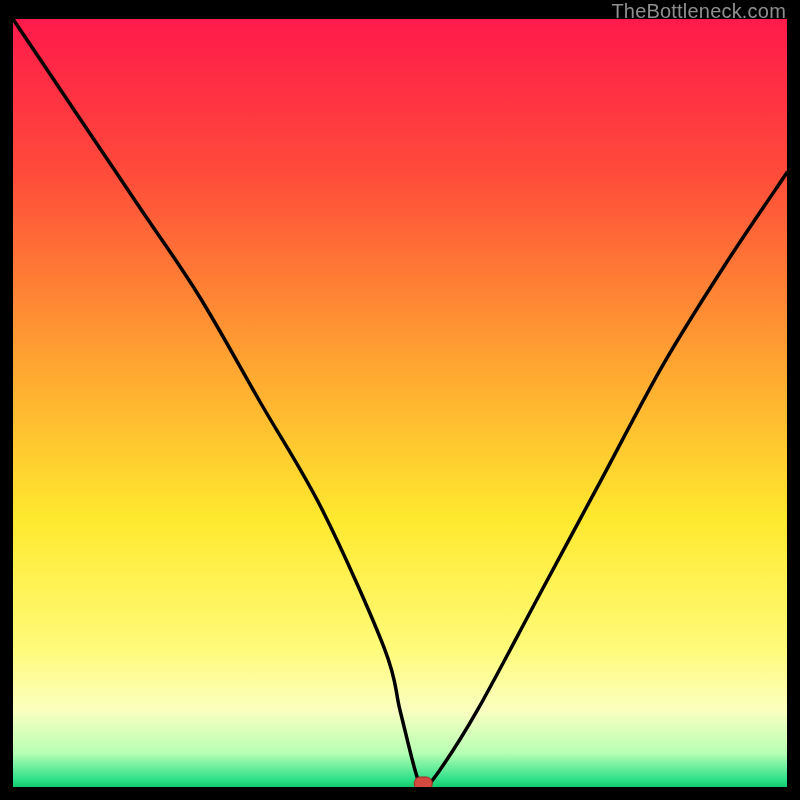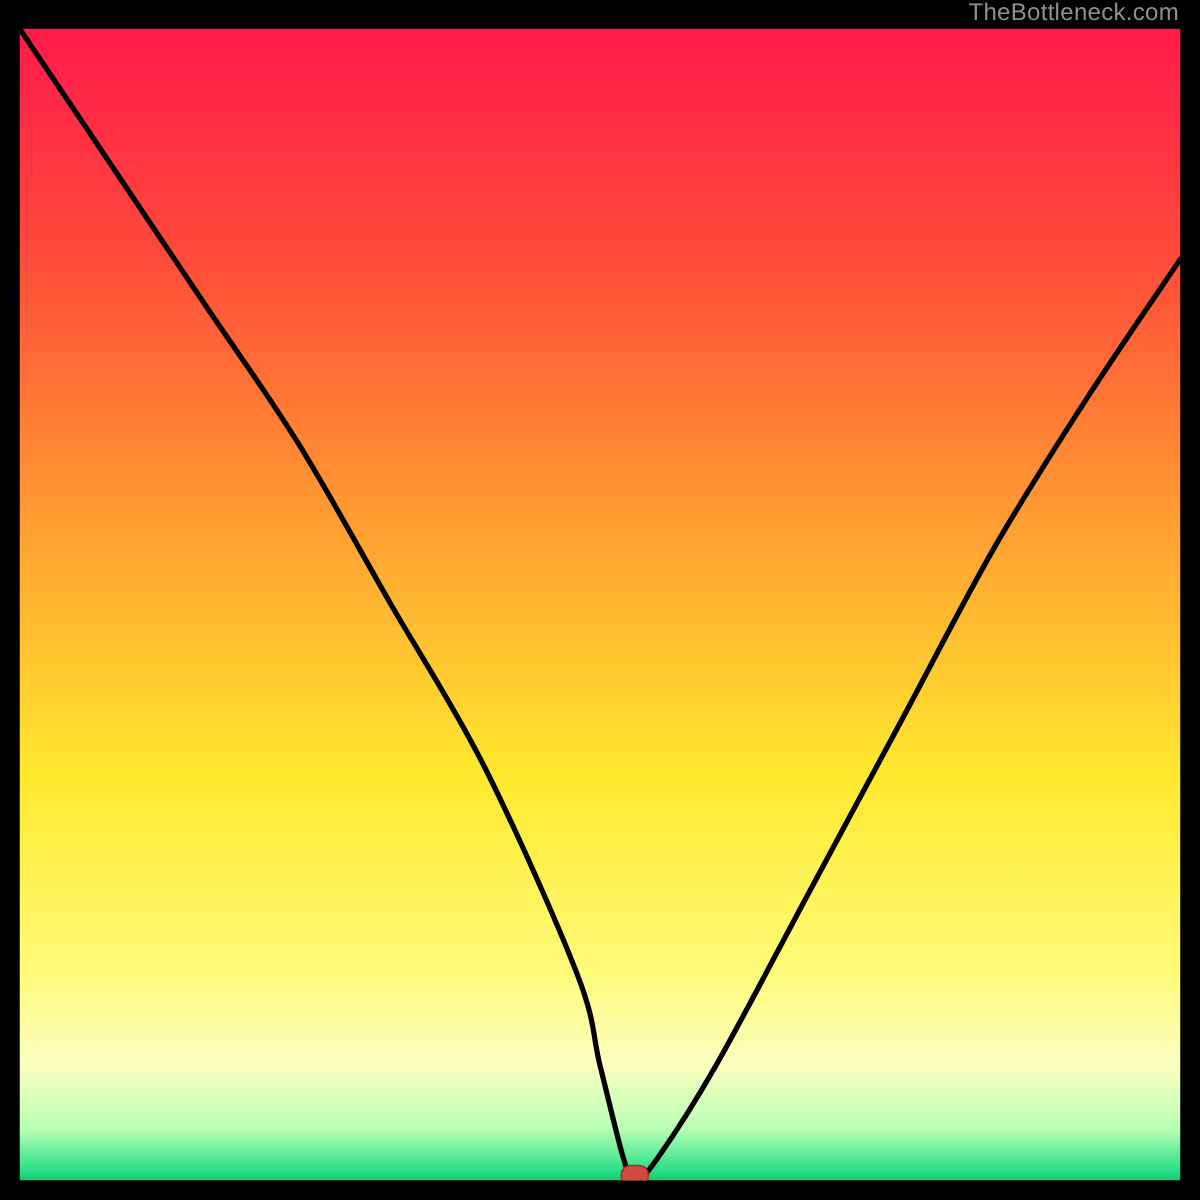--- a/index.html
+++ b/index.html
@@ -17,21 +17,21 @@
     top: 19px;
     width: 774px;
     height: 768px;
     background: #000;
   }
   .watermark {
     position: absolute;
     top: 0px;
     right: 14px;
     color: #8f8f8f;
-    font-size: 16px;
+    font-size: 20px;
     letter-spacing: 0.2px;
     font-weight: 500;
   }
   svg {
     display: block;
   }
 </style>
 </head>
 <body>
 

